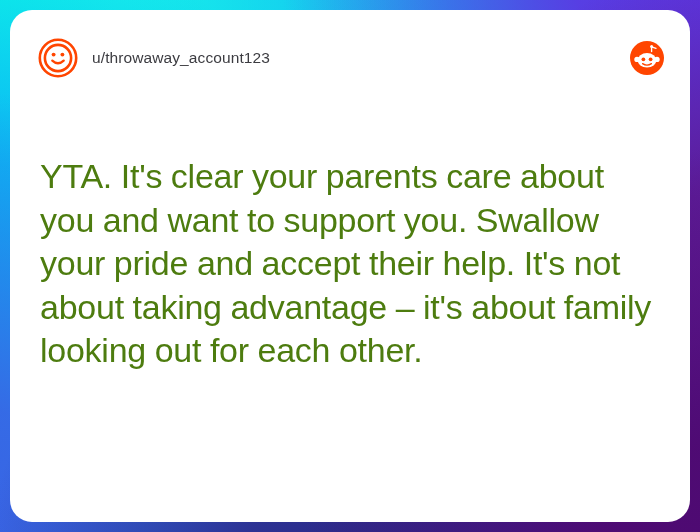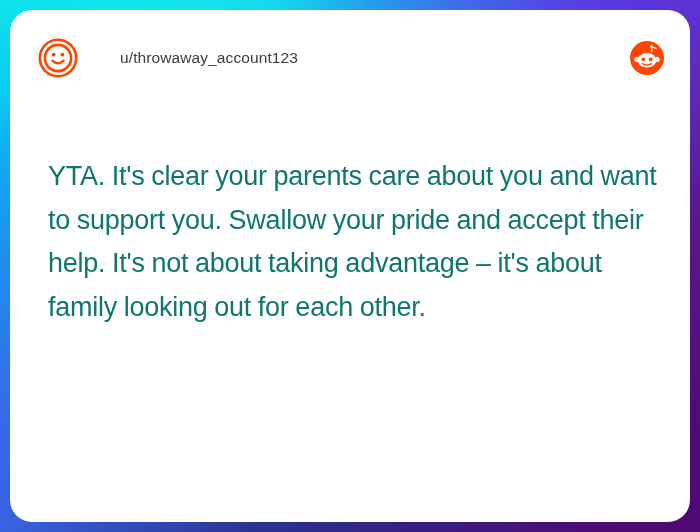--- a/index.html
+++ b/index.html
@@ -52,21 +52,20 @@
 
   
   #card-header {
     position:absolute;
     left:0; top:0;
     width:100%;
     height:96px;
     display:flex;
     align-items:center;
     padding:0 26px 0 28px;
-    gap:28px;
   }
 
   #avatar {
     width:40px; height:40px;
     flex:0 0 40px;
     display:block;
   }
 
   #username {
     margin-left:14px;
@@ -87,28 +86,27 @@
 
   
   #post-body {
     position:absolute;
     left:30px;
     top:145px;
     width:618px;
   }
 
   #post-text {
-    font-size:27px;
+    font-size:34px;
     line-height:43.5px;
-    color:#0f766e;
+    color:#4d7c0f;
     letter-spacing:-0.25px;
     font-weight:400;
     font-family:"Liberation Sans", sans-serif;
     word-spacing:-0.5px;
-    margin-left:8px;
   }
 </style>
 </head>
 <body>
 
 <div id="backdrop"></div>
 
 <div id="card">
 
   <div id="card-header">

